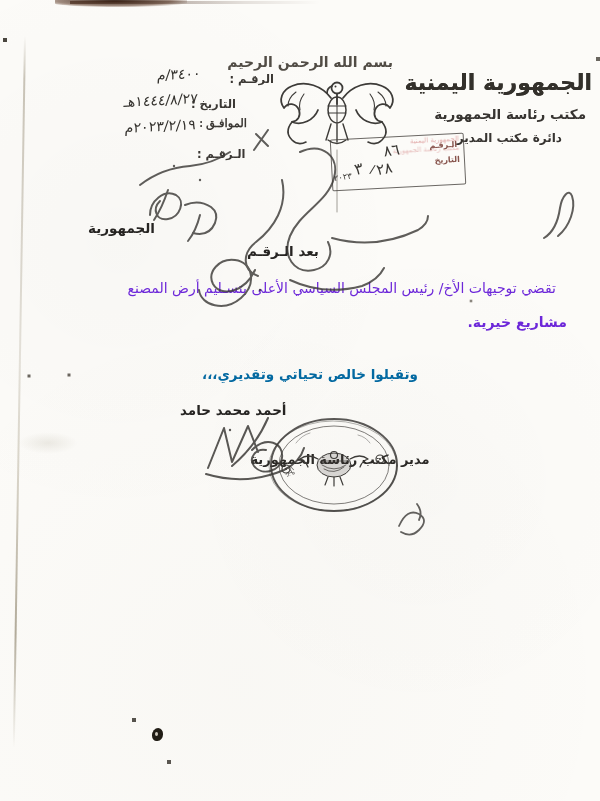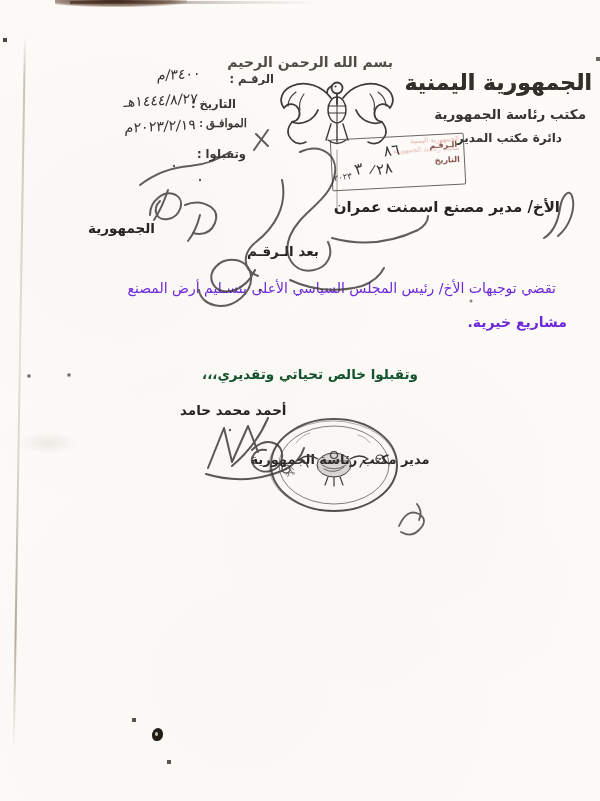--- a/index.html
+++ b/index.html
@@ -42,42 +42,42 @@
     border-radius:2px;transform:rotate(-3deg);}
   .rbox .pink1{left:28px;top:1px;width:100px;font-size:7px;color:rgba(205,110,110,.55);filter:blur(.4px);}
   .rbox .pink2{left:42px;top:10px;width:86px;font-size:7px;color:rgba(205,110,110,.45);filter:blur(.4px);}
   .rbox .rlbl{font-size:8px;color:rgba(122,64,56,.9);font-weight:700;}
   .rnum{font-size:15px;color:#3b3935;}
   
   .to{right:40px;top:198px;font-size:15px;font-weight:700;color:#262422;}
   .honor{left:88px;top:220px;font-size:13.5px;font-weight:700;color:#262422;}
   .salut{left:247px;top:243px;font-size:13.5px;font-weight:700;color:#262422;}
   .bodyln{font-size:14px;color:#6d28d9;}
-  .closing{left:160px;top:366px;width:300px;text-align:center;font-size:13.5px;font-weight:700;color:#14532d;}
+  .closing{left:160px;top:366px;width:300px;text-align:center;font-size:13.5px;font-weight:700;color:#0369a1;}
   .signame{left:180px;top:402px;width:230px;text-align:left;font-size:13.5px;font-weight:700;color:#262422;}
   .sigtitle{left:220px;top:452px;width:240px;text-align:center;font-size:13px;font-weight:700;color:#2c2a27;z-index:1;}
   svg{overflow:visible;}
   .ink{stroke:#3d3b38;fill:none;stroke-linecap:round;stroke-linejoin:round;}
 </style>
 </head>
 <body>
 
 <div class="page">
 
   <div class="abs smudge"></div>
   <div class="abs smudge2"></div>
   <div class="abs fold"></div>
   <div class="abs stain"></div>
   <div class="abs specks"></div>
   <div class="abs inkblob"></div>
 
   <div class="abs lbl nw" style="left:205px;top:72px;width:42px;text-align:right;margin-left:27px;">الرقـم :</div>
   <div class="abs lbl nw" style="left:192px;top:97px;width:44px;text-align:center;">التاريخ :</div>
   <div class="abs lbl nw" style="left:201px;top:116px;width:46px;text-align:center;font-family:Liberation Serif, serif;">الموافـق :</div>
-  <div class="abs lbl nw" style="left:197px;top:147px;width:50px;text-align:left;">وتقبلوا :</div>
+  <div class="abs lbl nw" style="left:197px;top:147px;width:50px;text-align:left;">الـرقـم :</div>
   <div class="abs hand nw" style="right:400px;top:66px;">٣٤٠٠/م</div>
   <div class="abs hand nw" style="right:402px;top:92px;">١٤٤٤/٨/٢٧هـ</div>
   <div class="abs hand nw" style="right:404px;top:118px;">٢٠٢٣/٢/١٩م</div>
 
   <div class="abs bism nw">بسم الله الرحمن الرحيم</div>
   <svg class="abs" style="left:276px;top:66px;" width="122" height="150" viewBox="0 0 122 150">
     <g class="ink" stroke-width="1.8">
       <circle cx="61" cy="22" r="5.5"></circle>
       <circle cx="59.5" cy="20.5" r="1" fill="#3d3b38" stroke="none"></circle>
       <path d="M56,20 q-5,2 -5,7"></path>
@@ -106,21 +106,20 @@
     <div class="abs pink2 nw">مكتب رئاسة الجمهورية</div>
     <div class="abs rlbl nw" style="right:6px;top:6px;">الـرقـم</div>
     <div class="abs rlbl nw" style="right:4px;top:21px;">التاريخ</div>
     <div class="abs rnum nw" style="left:52px;top:4px;transform:rotate(-5deg);">٨٦</div>
     <div class="abs rnum nw" style="left:44px;top:22px;transform:rotate(-8deg);">٢٨</div>
     <div class="abs rnum nw" style="left:38px;top:24px;transform:rotate(18deg);font-size:12px;">/</div>
     <div class="abs rnum nw" style="left:22px;top:20px;font-size:16px;transform:rotate(-10deg);">٣</div>
     <div class="abs rnum nw" style="left:1px;top:32px;font-size:8.5px;transform:rotate(-6deg);">٢٠٢٣</div>
   </div>
 
-  <div class="abs to nw">الأخ/ مدير مصنع اسمنت عمران</div>
   <div class="abs honor nw">الجمهورية</div>
   <div class="abs salut nw">بعد الـرقـم</div>
 
   <div class="abs bodyln nw" style="right:44px;top:280px;">تقضي توجيهات الأخ/ رئيس المجلس السياسي الأعلى بتسـليم أرض المصنع</div>
   <div class="abs bodyln nw" style="right:33px;top:314px;font-weight:bold;">مشاريع خيرية.</div>
   <div class="abs closing nw">وتقبلوا خالص تحياتي وتقديري،،،</div>
 
   <div class="abs signame nw">أحمد محمد حامد</div>
   <div class="abs sigtitle nw">مدير مكتب رئاسة الجمهورية</div>
 

